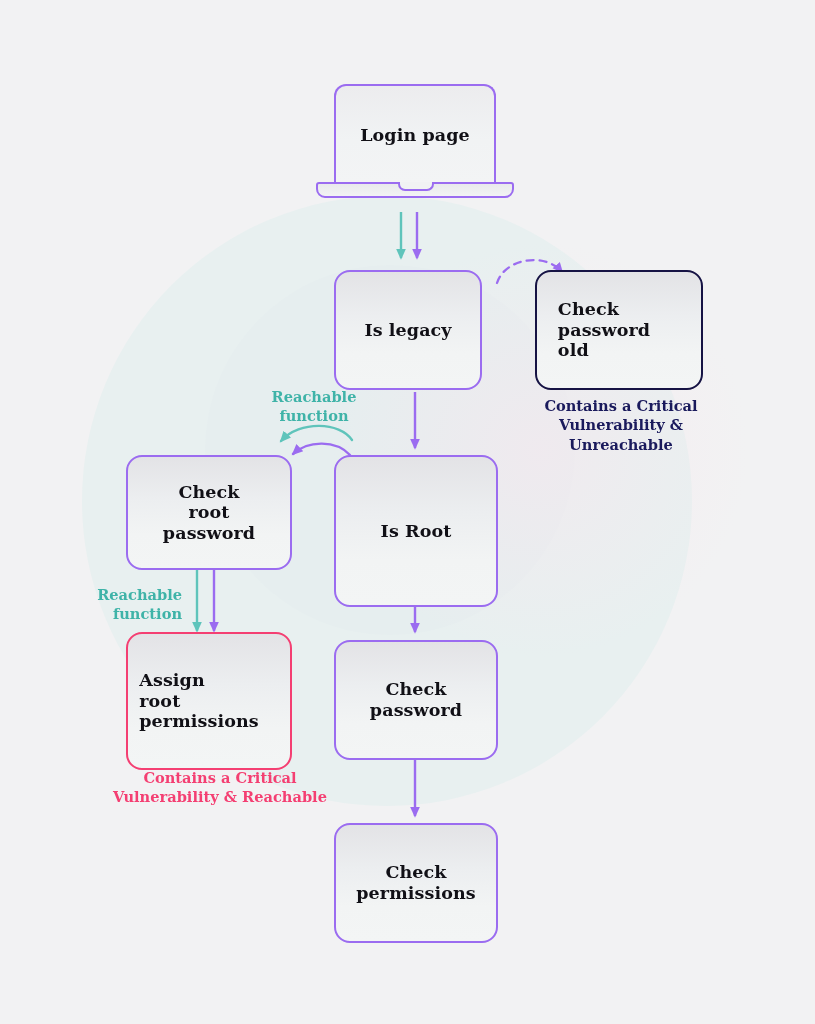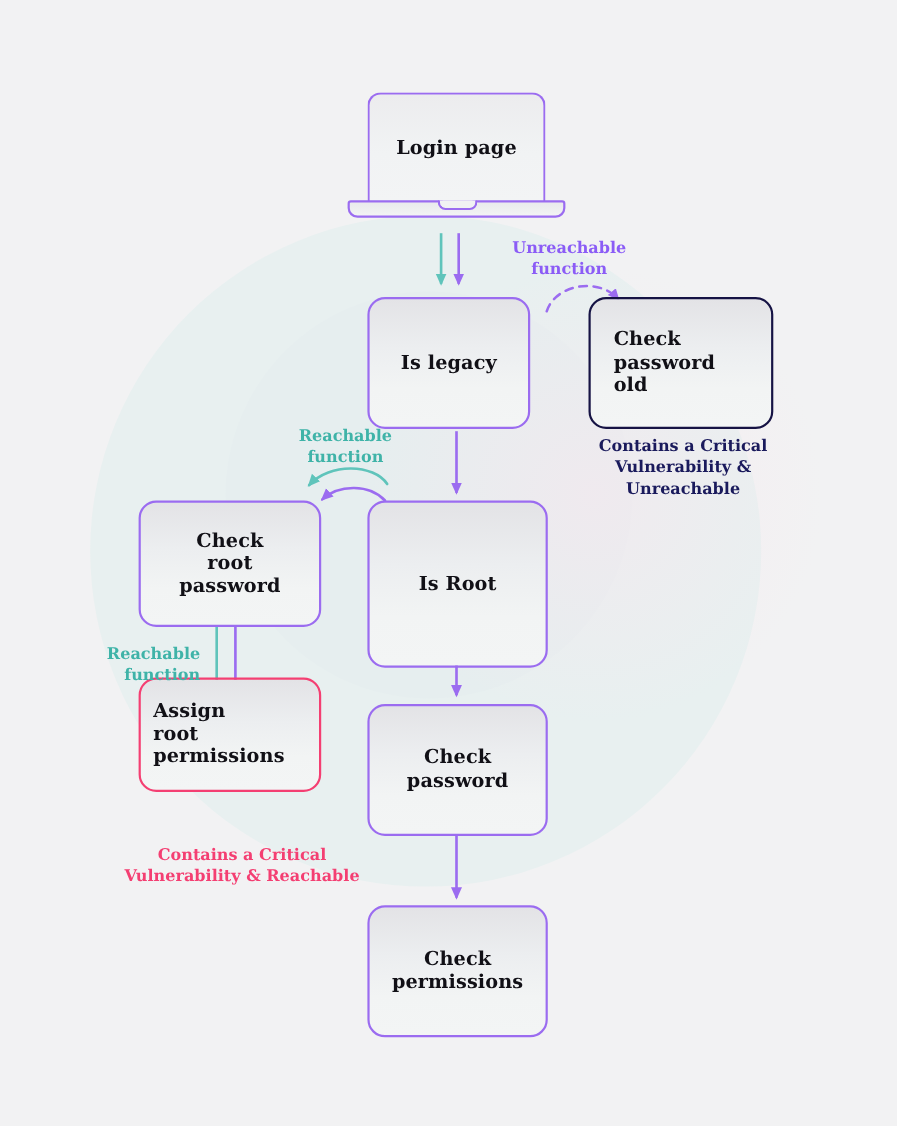--- a/index.html
+++ b/index.html
@@ -217,36 +217,35 @@
   <div class="node" style="left:126px; top:455px; width:166px; height:115px;">
     <span class="node-label" style="white-space:pre-line;">Check
 root
 password</span>
   </div>
 
   <div class="node" style="left:334px; top:455px; width:164px; height:152px;">
     <span class="node-label">Is Root</span>
   </div>
 
-  <div class="node pink" style="left:126px; top:616px; width:166px; height:104px;">
+  <div class="node pink" style="left:126px; top:632px; width:166px; height:138px;">
     <span class="node-label" style="white-space:pre-line; text-align:left; padding-right:20px;">Assign
 root
 permissions</span>
   </div>
   <div class="caption pink" style="left:96px; top:768px; width:248px;">Contains a Critical Vulnerability &amp; Reachable</div>
 
   <div class="node" style="left:334px; top:640px; width:164px; height:120px;">
     <span class="node-label" style="white-space:pre-line;">Check
 password</span>
   </div>
 
   <div class="node" style="left:334px; top:823px; width:164px; height:120px;">
     <span class="node-label" style="white-space:pre-line;">Check
 permissions</span>
   </div>
 
-  <div class="edge-label purple" style="left:455px; top:217px; width:125px;">Unreachable function</div>
 
   <div class="edge-label teal" style="left:251px; top:388px; width:126px;">Reachable function</div>
 
   <div class="edge-label teal left" style="left:62px; top:586px; width:120px;">Reachable function</div>
 
 </div>
 
 </body></html>

